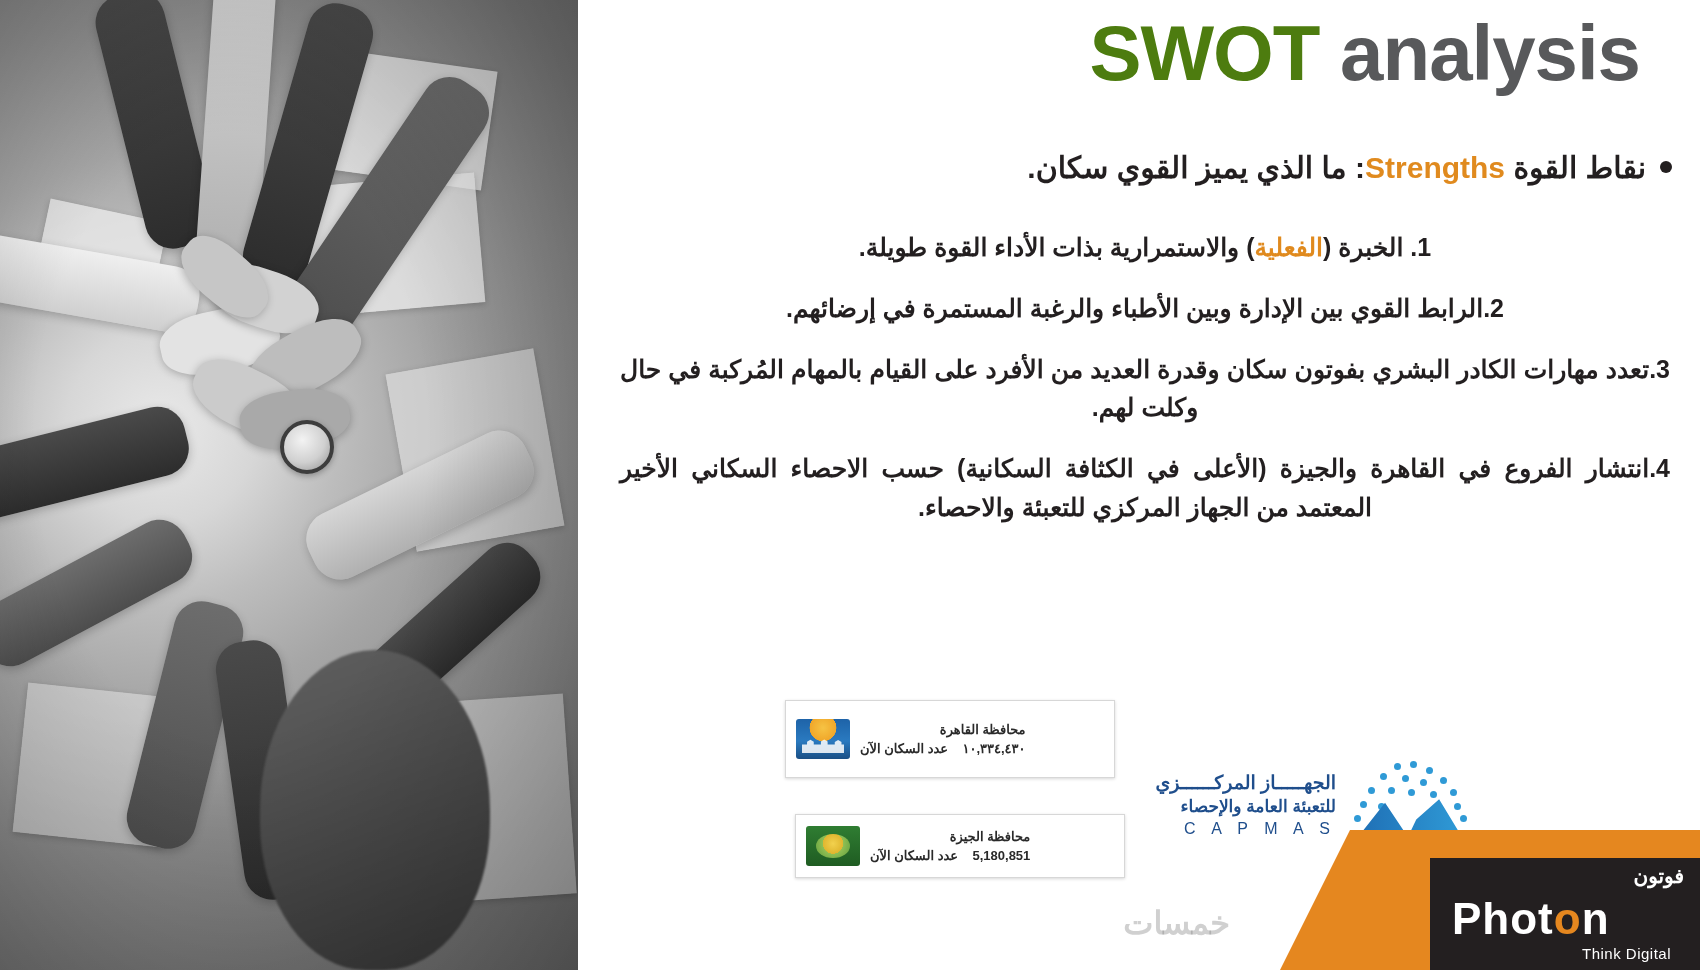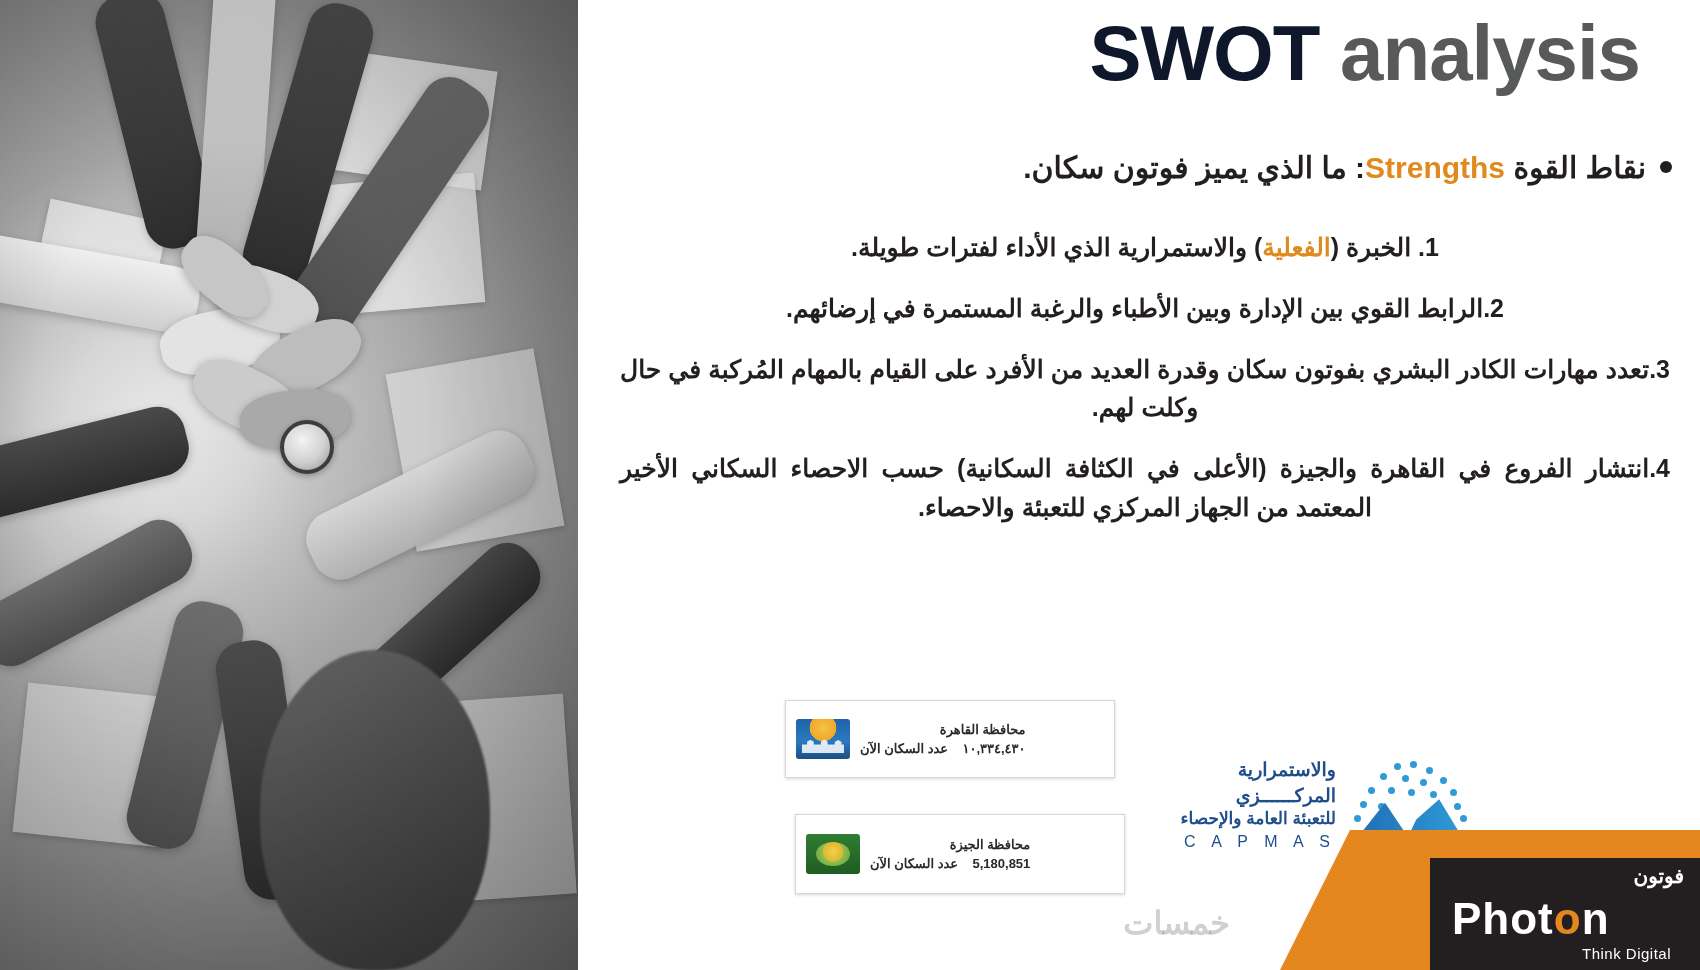--- a/index.html
+++ b/index.html
@@ -125,21 +125,21 @@
   .title {
     position: absolute;
     right: 60px;
     top: 8px;
     font-size: 78px;
     font-weight: bold;
     letter-spacing: -1px;
     direction: ltr;
     white-space: nowrap;
   }
-  .title .swot { color: #0f172a; }
+  .title .swot { color: #4d7c0f; }
   .title .rest { color: #58595b; margin-top: 48px; }
 
   .bullet-line {
     position: absolute;
     right: 28px;
     top: 148px;
     width: 1060px;
     font-size: 30px;
     font-weight: bold;
     color: #231f20;
@@ -233,21 +233,21 @@
   }
   .crest.giza:after {
     content: "";
     position: absolute;
     left: 10px; right: 10px; top: 8px; bottom: 8px;
     border-radius: 50%;
     background: radial-gradient(circle at 50% 40%, #f2d14e 0%, #e0b62f 45%, #8fbf54 46%, #5f9c3a 100%);
   }
 
   .card1 { right: 585px; top: 700px; width: 330px; height: 78px; }
-  .card2 { right: 575px; top: 814px; width: 330px; height: 80px; }
+  .card2 { right: 575px; top: 814px; width: 330px; height: 64px; }
 
   
   .capmas {
     position: absolute;
     right: 230px;
     top: 750px;
     width: 330px;
     height: 110px;
     display: flex;
     align-items: center;
@@ -385,26 +385,26 @@
     <div class="photo-vignette"></div>
   </div>
 
   <div class="content">
 
     <div class="title">
       <span class="swot">SWOT</span><span class="rest"> analysis</span>
     </div>
 
     <div class="bullet-line">
-      <span class="bullet-dot"></span><span>نقاط القوة </span><span class="hl-orange">Strengths</span><span>: ما الذي يميز فوتون سكان.</span>
+      <span class="bullet-dot"></span><span>نقاط القوة </span><span class="hl-orange">Strengths</span><span>: ما الذي يميز القوي سكان.</span>
     </div>
 
     <ul class="list">
       <li>
-        <span class="num">1.</span><span> الخبرة (</span><span class="hl-orange">الفعلية</span><span>) والاستمرارية الذي الأداء لفترات طويلة.</span>
+        <span class="num">1.</span><span> الخبرة (</span><span class="hl-orange">الفعلية</span><span>) والاستمرارية بذات الأداء القوة طويلة.</span>
       </li>
       <li>
         <span class="num">2.</span><span>الرابط القوي بين الإدارة وبين الأطباء والرغبة المستمرة في إرضائهم.</span>
       </li>
       <li>
         <span class="num">3.</span><span>تعدد مهارات الكادر البشري بفوتون سكان وقدرة العديد من الأفرد على القيام بالمهام المُركبة في حال وكلت لهم.</span>
       </li>
       <li>
         <span class="num">4.</span><span>انتشار الفروع في القاهرة والجيزة (الأعلى في الكثافة السكانية) حسب الاحصاء السكاني الأخير المعتمد من الجهاز المركزي للتعبئة والاحصاء.</span>
       </li>
@@ -451,21 +451,21 @@
             <i style="left:100px; top:32px;"></i>
           <i style="left:10px; top:44px;"></i>
             <i style="left:28px; top:46px;"></i>
             <i style="left:104px; top:46px;"></i>
           <i style="left:4px; top:58px;"></i>
             <i style="left:110px; top:58px;"></i>
         </div>
         <div class="mountain"></div>
       </div>
       <div class="capmas-text">
-        <div class="l1">والاستمرارية المركــــــزي</div>
+        <div class="l1">الجهـــــاز المركــــــزي</div>
         <div class="l2">للتعبئة العامة والإحصاء</div>
         <div class="l3">C A P M A S</div>
       </div>
     </div>
 
     <div class="watermark">خمسات</div>
 
     <div class="brand-corner"></div>
     <div class="brand-box">
       <div class="brand-ar">فوتون</div>

